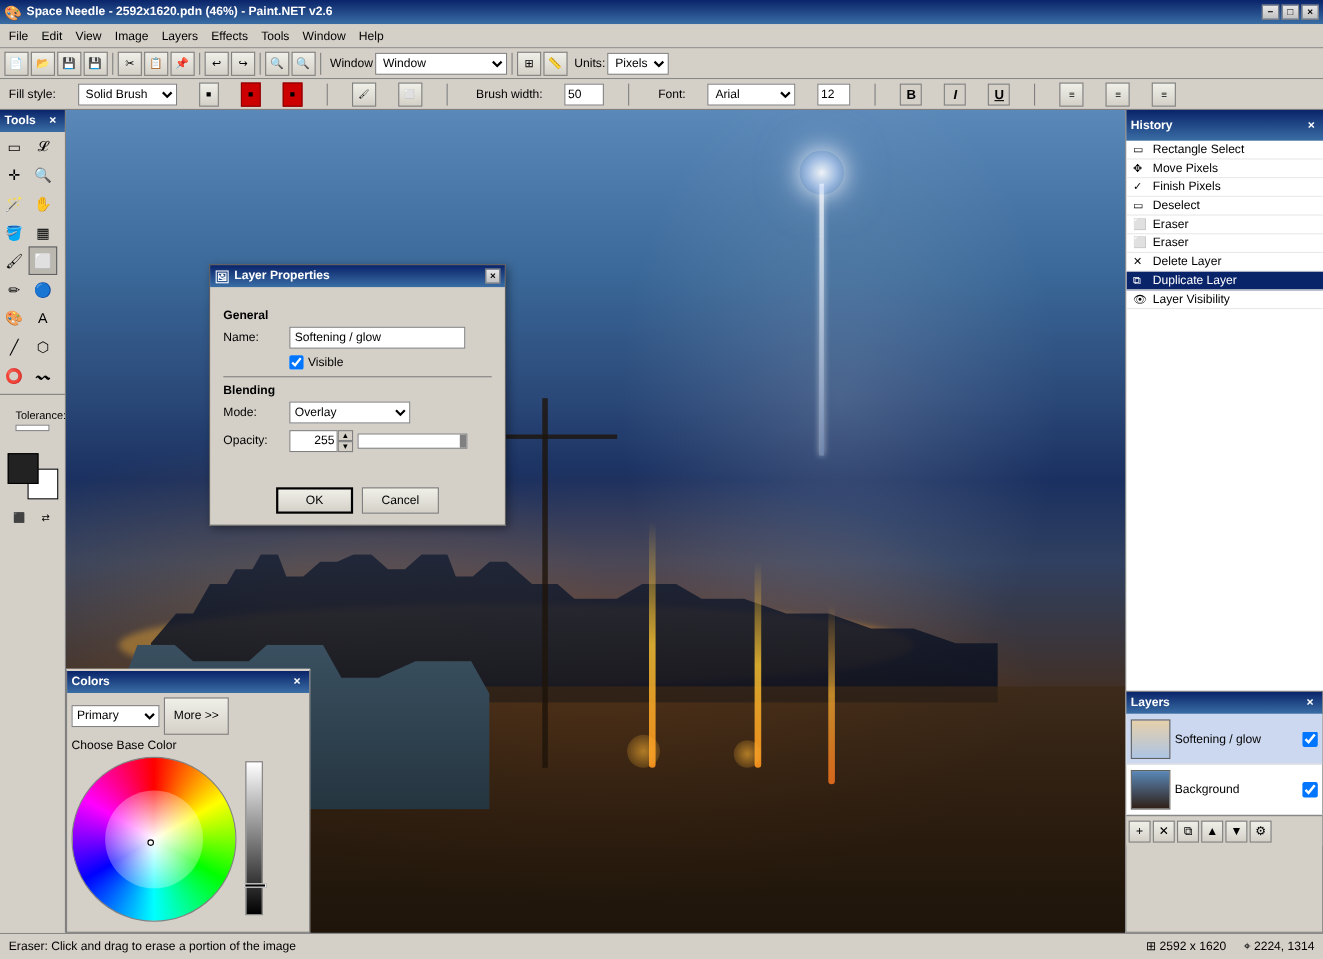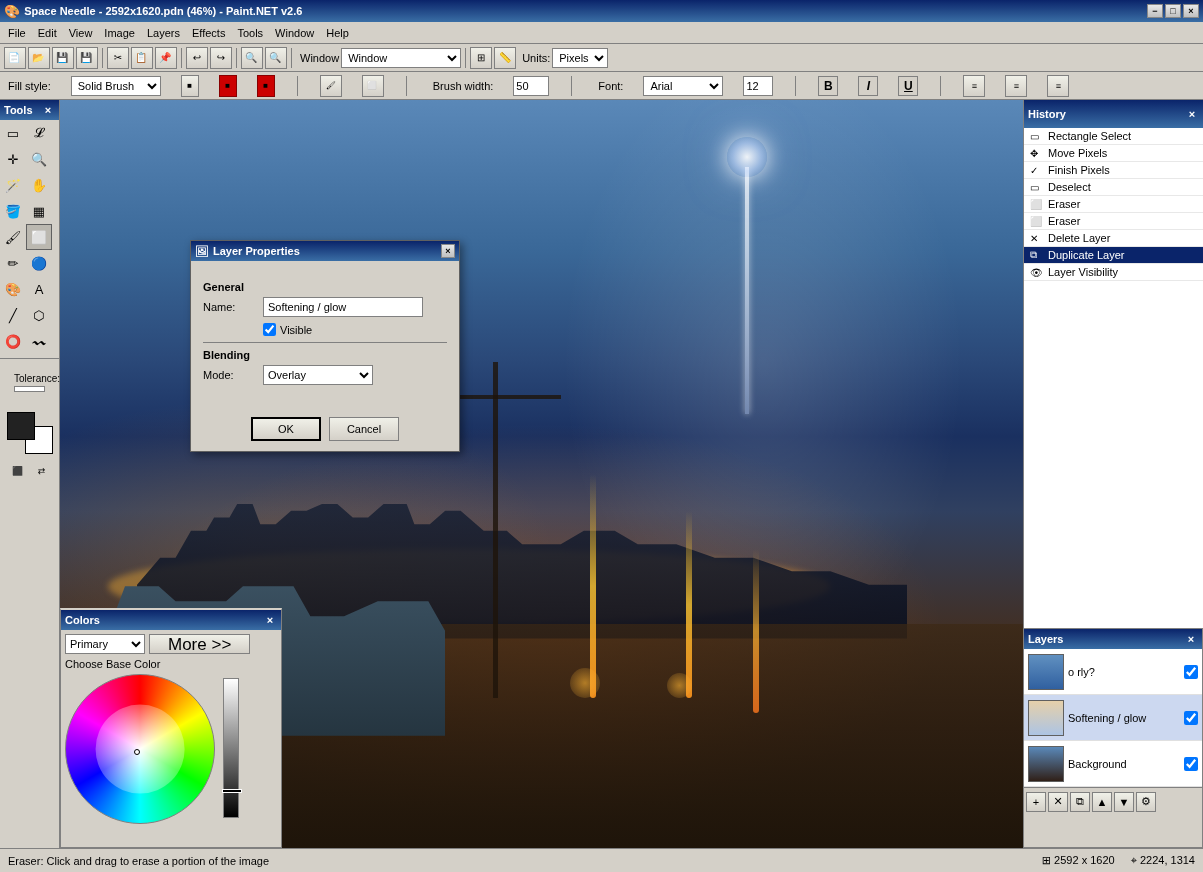--- a/index.html
+++ b/index.html
@@ -237,21 +237,21 @@
       font-size: 11px;
       font-weight: bold;
       padding: 2px 4px;
       height: 20px;
       display: flex; align-items: center; justify-content: space-between;
     }
     #colors-content { padding: 4px; }
     #colors-row { display: flex; align-items: center; gap: 4px; margin-bottom: 4px; }
     #colors-select { height: 20px; font-size: 11px; background: white; border: 1px solid #808080; width: 80px; }
     #more-btn {
-      height: 20px; padding: 0 18px; font-size: 17px;
+      height: 34px; padding: 0 8px; font-size: 11px;
       background: linear-gradient(to bottom, #f0f0e8, #d4d0c8);
       border: 1px solid #808080; cursor: pointer;
     }
     #base-color-label { font-size: 11px; margin-bottom: 4px; }
     #color-wheel-container { display: flex; gap: 8px; }
     #color-wheel {
       width: 150px; height: 150px;
       border-radius: 50%;
       background: conic-gradient(
         hsl(0,100%,50%), hsl(30,100%,50%), hsl(60,100%,50%), hsl(90,100%,50%),
@@ -623,20 +623,35 @@
           <span class="dialog-label">Mode:</span>
           <select class="dialog-select">
             <option>Normal</option>
             <option>Multiply</option>
             <option>Screen</option>
             <option selected="">Overlay</option>
             <option>Darken</option>
             <option>Lighten</option>
           </select>
         </div>
+        <div class="dialog-row">
+          <span class="dialog-label">Opacity:</span>
+          <div id="opacity-row">
+            <div style="display:flex;align-items:center;">
+              <input class="opacity-input" value="255" style="">
+              <div class="opacity-spinner">
+                <div class="spin-btn">▲</div>
+                <div class="spin-btn">▼</div>
+              </div>
+            </div>
+            <div class="opacity-track" style="width:100px;">
+              <div class="opacity-thumb"></div>
+            </div>
+          </div>
+        </div>
       </div>
       <div id="dialog-buttons">
         <button class="dialog-btn default">OK</button>
         <button class="dialog-btn">Cancel</button>
       </div>
     </div>
 
   </div>
 
   <div id="history-panel">
@@ -720,25 +735,20 @@
     </div>
   </div>
 </div>
 
 <div id="layers-panel">
   <div id="layers-title">
     <span>Layers</span>
     <span class="close-x">×</span>
   </div>
   <div id="layers-list">
-    <div class="layer-item">
-      <div class="layer-thumb sky"></div>
-      <span class="layer-name">o rly?</span>
-      <input type="checkbox" class="layer-check" checked="" style="">
-    </div>
     <div class="layer-item active">
       <div class="layer-thumb glow"></div>
       <span class="layer-name">Softening / glow</span>
       <input type="checkbox" class="layer-check" checked="" style="">
     </div>
     <div class="layer-item">
       <div class="layer-thumb bg-layer"></div>
       <span class="layer-name">Background</span>
       <input type="checkbox" class="layer-check" checked="" style="">
     </div>

